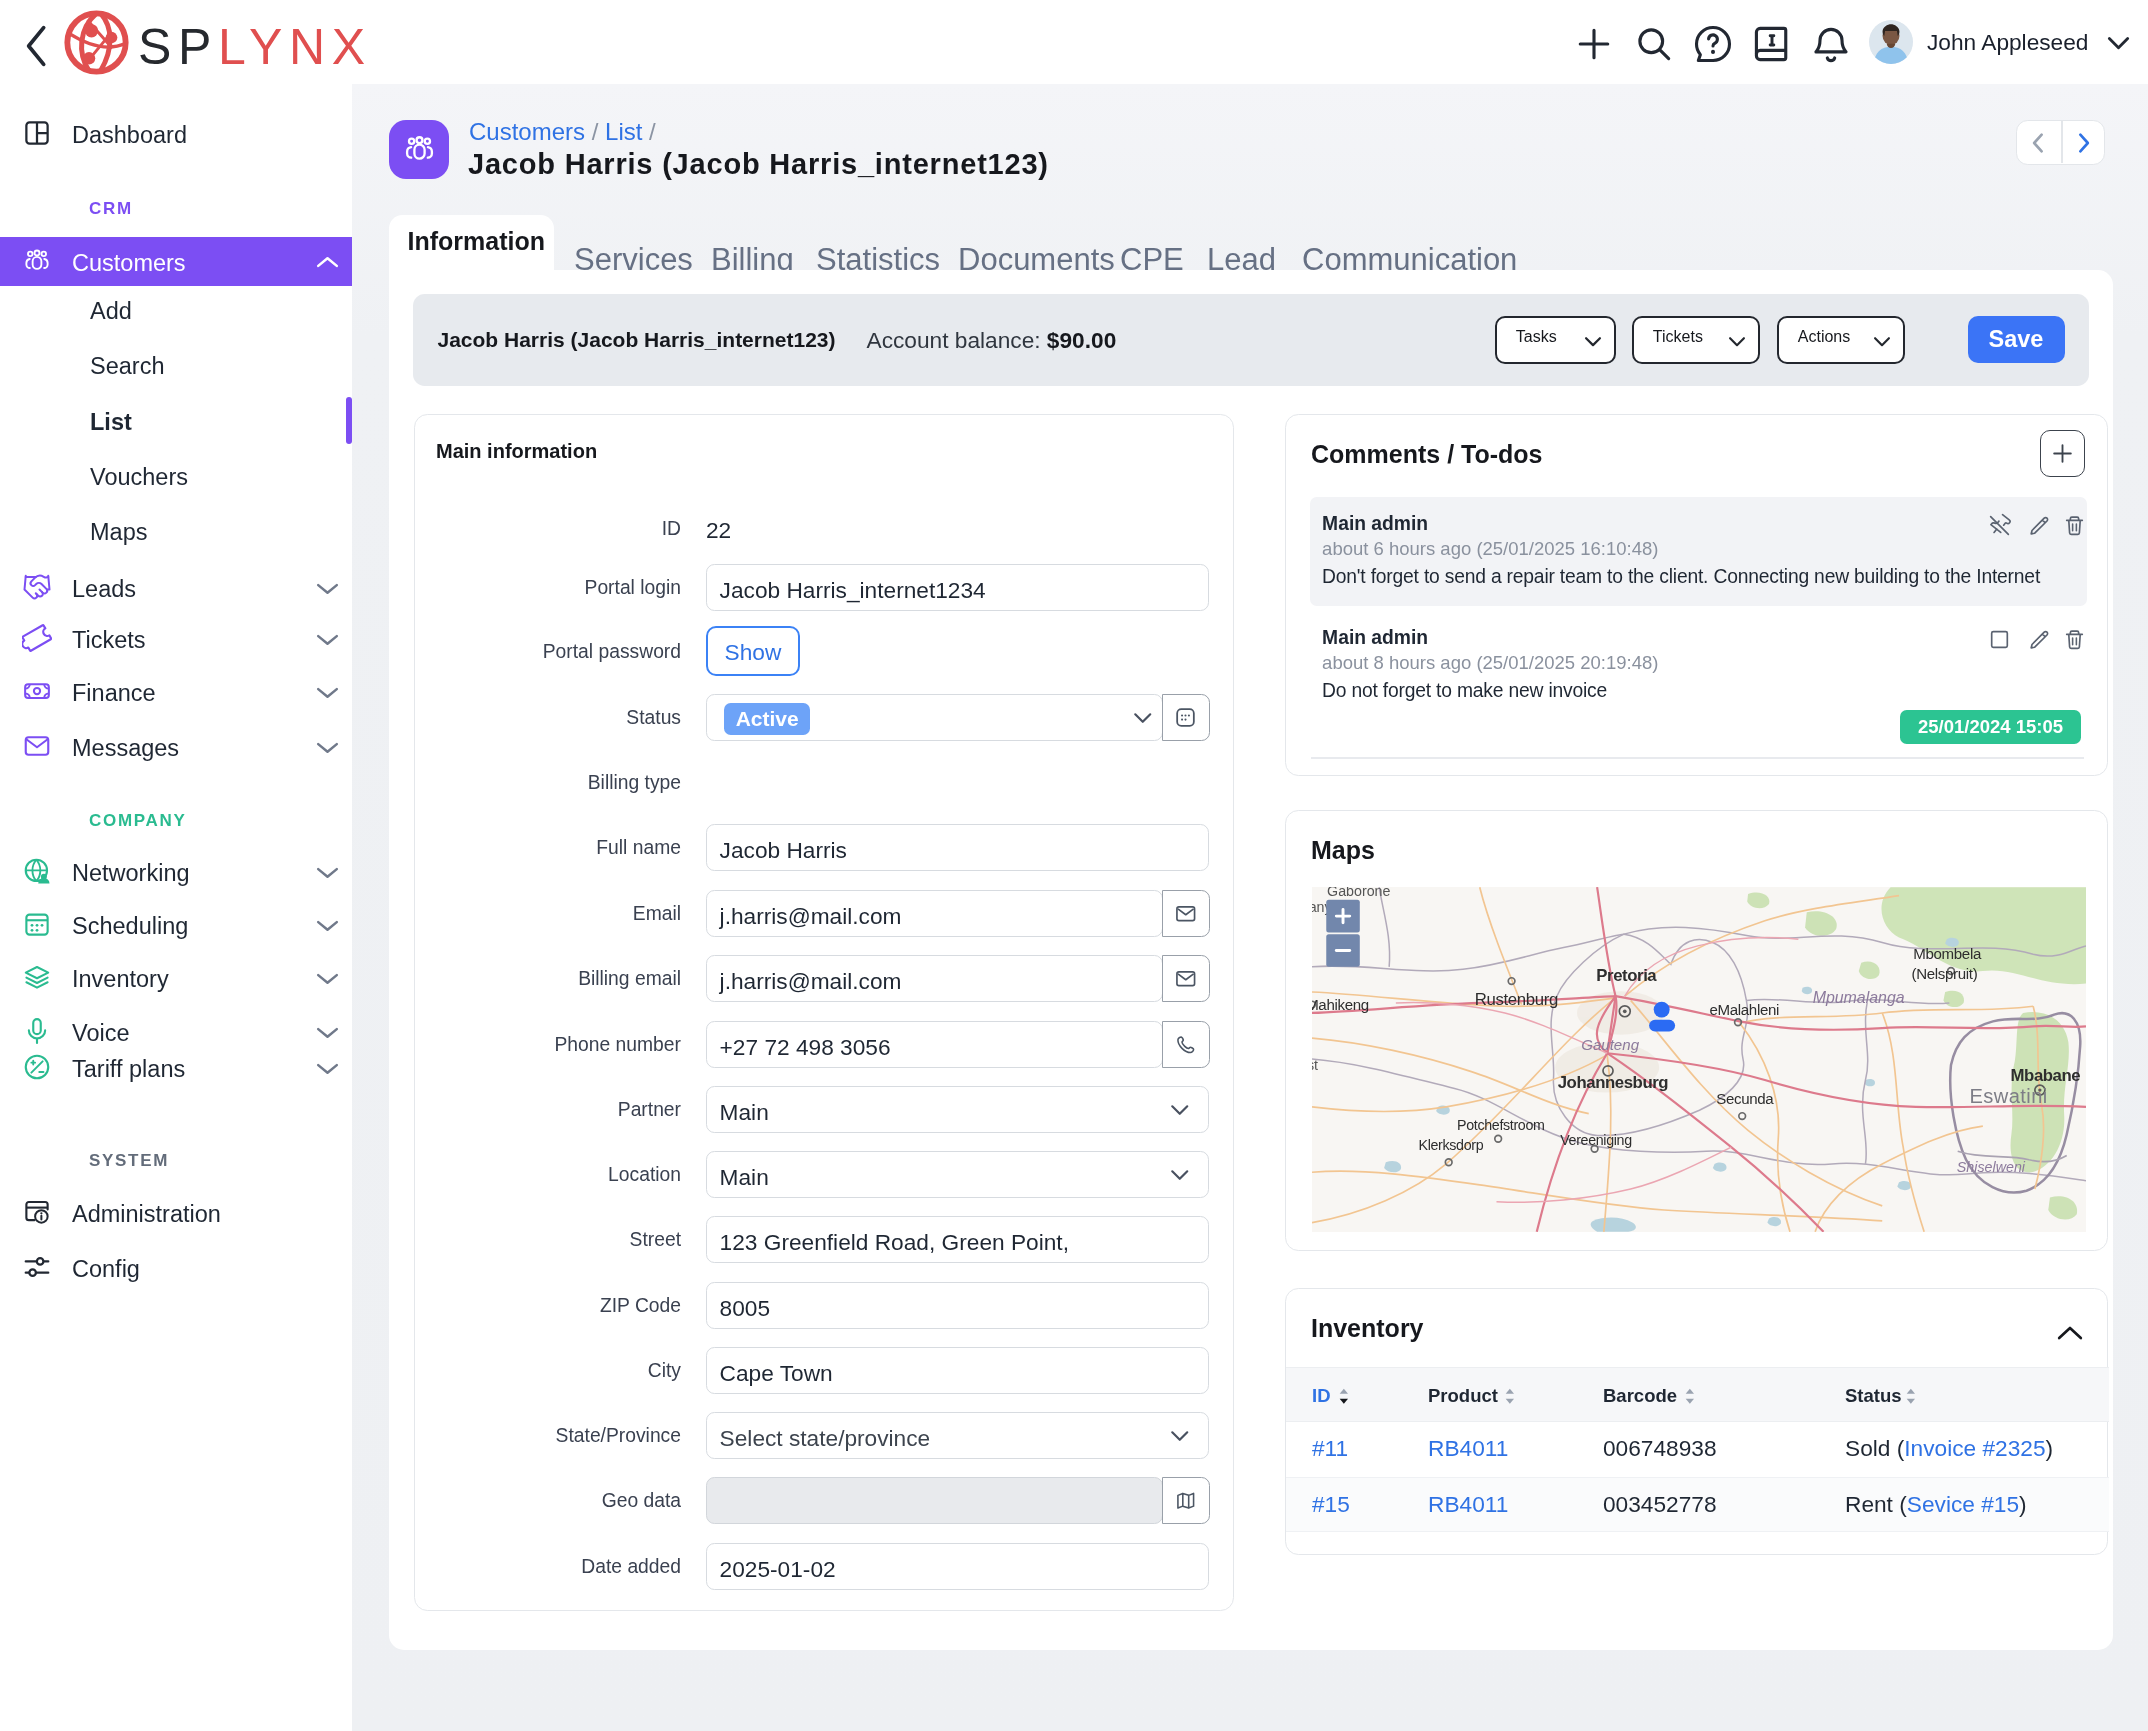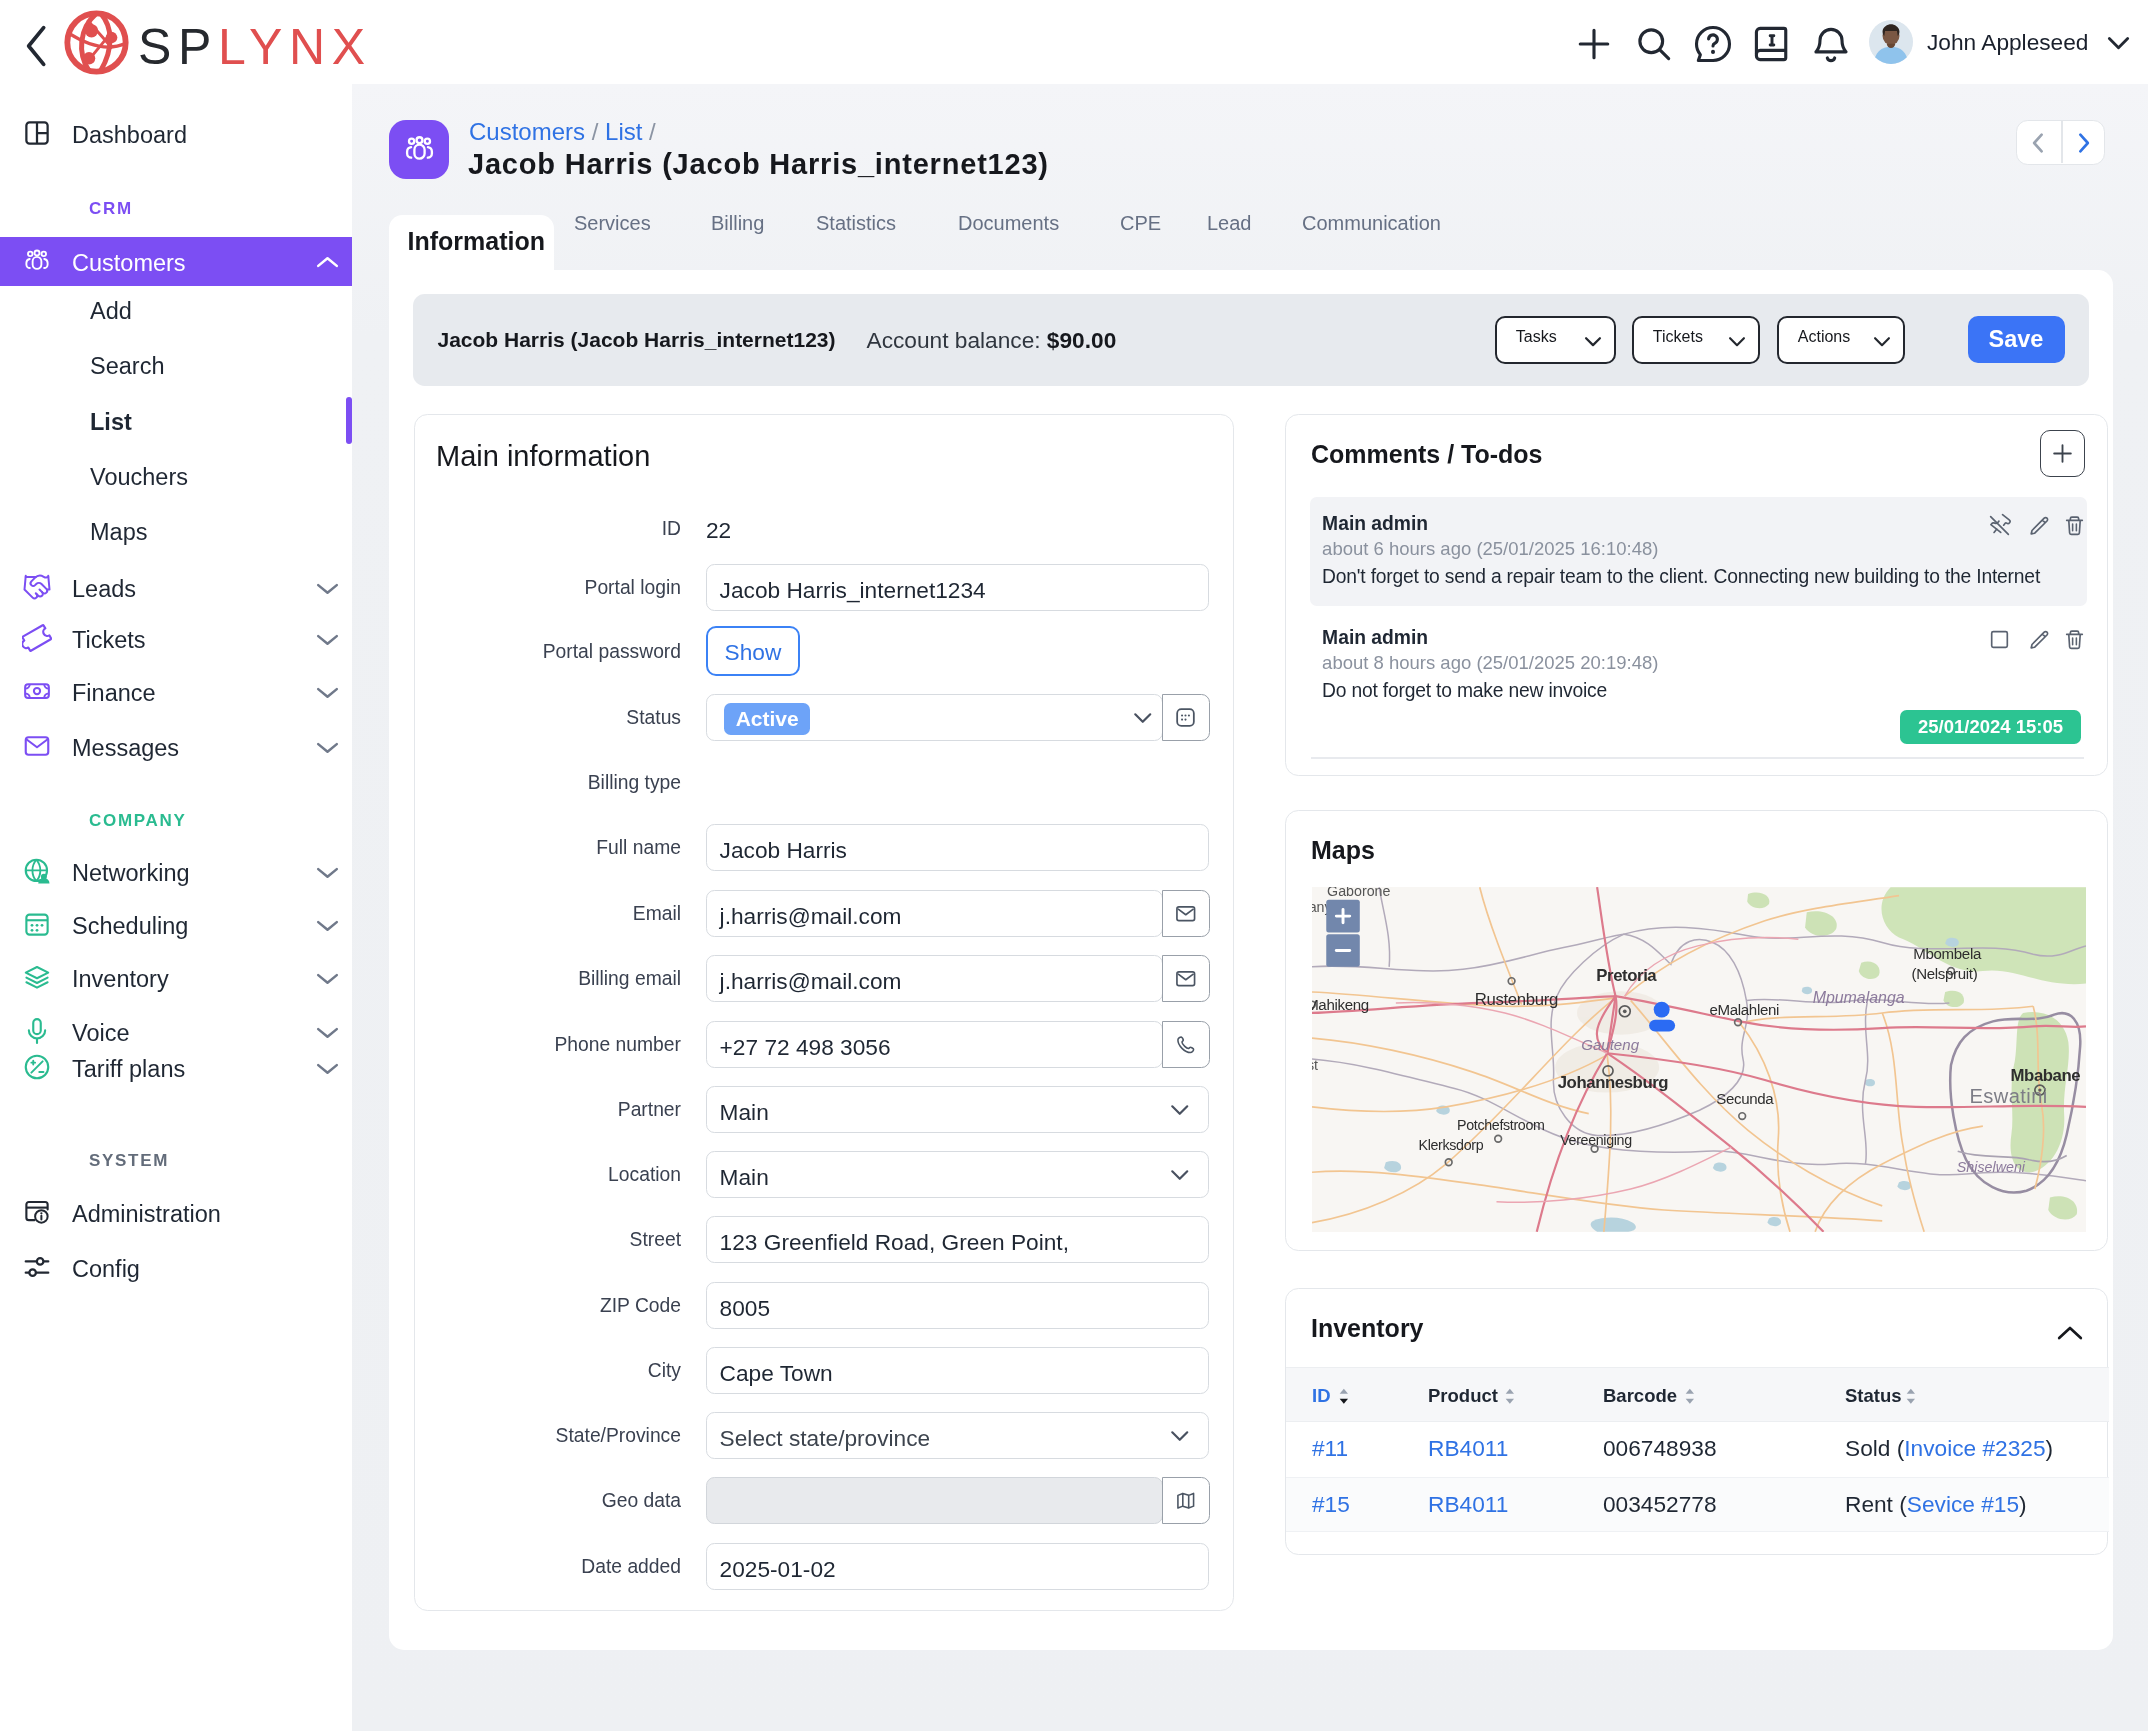--- a/index.html
+++ b/index.html
@@ -35,37 +35,37 @@
 #main { position:absolute; left:352px; top:84px; width:1796px; height:1648px; background:linear-gradient(#f4f5f8 0%, #eff1f4 252px, #eef0f3 100%); }
 #crumbico { position:absolute; left:37px; top:36px; width:60px; height:59px; background:#7c4ef3; border-radius:17px; }
 #crumb { position:absolute; left:117px; top:34px; font-size:24px; color:#2f72e4; }
 #crumb .sep { color:#8b94a3; }
 #h1 { position:absolute; left:116px; top:64px; font-size:29px; font-weight:700; color:#16181d; letter-spacing:0.8px; }
 #pager { position:absolute; left:1664px; top:36px; width:89px; height:45px; background:#fff; border:1.7px solid #e3e6ea; border-radius:11.7px; }
 #pager .half { position:absolute; top:0; width:44px; height:42px; }
 #pager .div { position:absolute; left:44px; top:0; width:1.7px; height:42px; background:#e3e6ea; }
 
 
-.tab { position:absolute; top:128px; font-size:20px; color:#667084; }
+.tab { position:absolute; top:158px; font-size:31px; color:#667084; }
 #tab-active { position:absolute; left:37px; top:131px; width:165px; height:59px; background:#fff; border-radius:13.4px 13.4px 0 0; }
 #tab-active span { position:absolute; left:18.5px; top:11.7px; font-size:25px; font-weight:700; color:#16181d; }
 
 
 #card { position:absolute; left:37px; top:186px; width:1724px; height:1380px; background:#fff; border-radius:0 15px 15px 15px; }
 #bar { position:absolute; left:23.5px; top:23.5px; width:1676px; height:92px; background:#e7eaee; border-radius:11.7px; }
 #bar .t1 { position:absolute; left:25px; top:34px; font-size:21px; font-weight:700; color:#16181d; }
 #bar .t2 { position:absolute; left:454px; top:33px; font-size:22.7px; color:#30363f; }
 #bar .t2 b { color:#16181d; }
 .barbtn { position:absolute; top:22px; height:48px; border:2.1px solid #23272e; border-radius:10px; font-size:16px; color:#16181d; background:#fff; }
 .barbtn .bchev { position:absolute; right:11px; top:17.6px; }
 #btn-save { position:absolute; left:1555px; top:22px; width:97px; height:47px; background:#3b74f6; border-radius:10px; color:#fff; font-size:23.5px; font-weight:700; text-align:center; line-height:47px; }
 
 
 #info { position:absolute; left:25px; top:144px; width:820px; height:1197px; border:1.7px solid #e4e7eb; border-radius:13.4px; background:#fff; }
-#info h2 { position:absolute; left:21px; top:25px; font-size:29px; font-weight:400; color:#16181d; }
+#info h2 { position:absolute; left:21px; top:25px; font-size:20px; font-weight:700; color:#16181d; }
 .frow { position:absolute; left:0; width:820px; height:47px; }
 .frow .flabel { position:absolute; left:0; top:13.4px; width:266px; text-align:right; font-size:19.3px; color:#3a4150; }
 .frow .fbox { position:absolute; left:291px; top:0; width:503px; height:47px; border:1.7px solid #d7dbe0; border-radius:8.4px; background:#fff; font-size:22.7px; color:#1f2733; }
 .frow .ftext { position:absolute; left:12.6px; top:11.7px; white-space:nowrap; }
 .selchev { position:absolute; color:#495160; }
 
 #showbtn { position:absolute; left:291px; top:-1.7px; width:94px; height:50px; border:2.1px solid #3b82f6; border-radius:10px; color:#2f72e4; font-size:22.7px; text-align:center; line-height:48px; }
 .pill { position:absolute; left:17px; top:7.6px; height:32px; background:#6da3f8; color:#fff; border-radius:6.7px; font-size:21px; font-weight:700; line-height:32px; padding:0 11.7px; }
 .gbtn { position:absolute; left:747px; top:0; width:48px; height:47px; border:1.7px solid #99a0a9; border-radius:0 8.4px 8.4px 0; background:#fff; }
 

